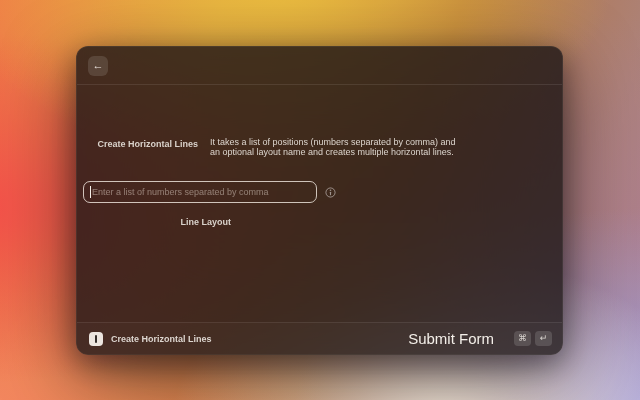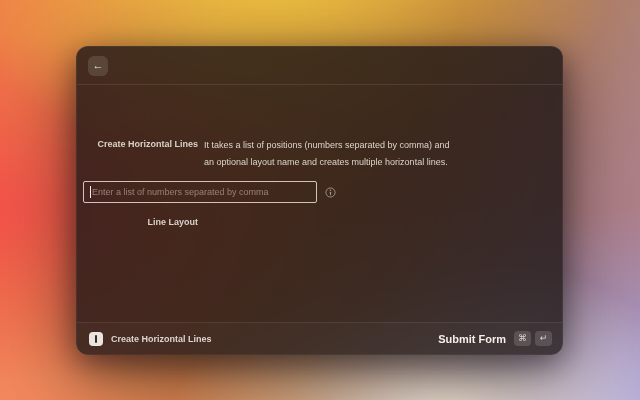--- a/index.html
+++ b/index.html
@@ -67,34 +67,34 @@
     font-size: 9px;
     font-weight: 700;
     color: #d9d2cb;
     line-height: 14px;
   }
   .field-col { margin-left: 6px; display: flex; align-items: center; }
 
   .row-title { top: 52px; }
   .row-title .label-col { line-height: 14.5px; }
   .description {
-    margin-left: 6px;
+    margin-left: 12px;
     width: 246px;
     font-size: 9px;
-    line-height: 17px;
+    line-height: 10px;
     color: #ddd6cf;
   }
 
   .row-field-1 { top: 96px; align-items: center; }
-  .row-field-2 { top: 130px; align-items: center; }
+  .row-field-2 { top: 130px; align-items: center; padding-left: 33px; }
 
   .text-input-wrap { position: relative; }
   .text-input {
     width: 234px; height: 22px;
-    border-radius: 2px;
+    border-radius: 7px;
     background: transparent;
     border: 1px solid rgba(255,255,255,0.18);
     outline: none;
     padding: 0 8px;
     font-family: "Liberation Sans", sans-serif;
     font-size: 9px;
     color: #efe9e3;
     caret-color: #f5f0ea;
   }
   .text-input::placeholder { color: rgba(255,245,235,0.42); }
@@ -133,24 +133,24 @@
   }
   .command-icon .vbar { width: 2.5px; height: 8px; border-radius: 1px; background: #332d2a; }
   .command-name {
     margin-left: 8px;
     font-size: 9px;
     font-weight: 700;
     color: #ddd6d0;
   }
   .footer-spacer { flex: 1; }
   .primary-action {
-    font-size: 11px;
-    font-weight: 700;
+    font-size: 15px;
+    font-weight: 400;
     color: #f4efe9;
-    margin-right: 4px;
+    margin-right: 16px;
     cursor: pointer;
   }
   .key-badge {
     width: 17px; height: 15px;
     border-radius: 4px;
     background: rgba(255,255,255,0.14);
     color: #d8d3cf;
     font-size: 9px;
     line-height: 15px;
     text-align: center;

